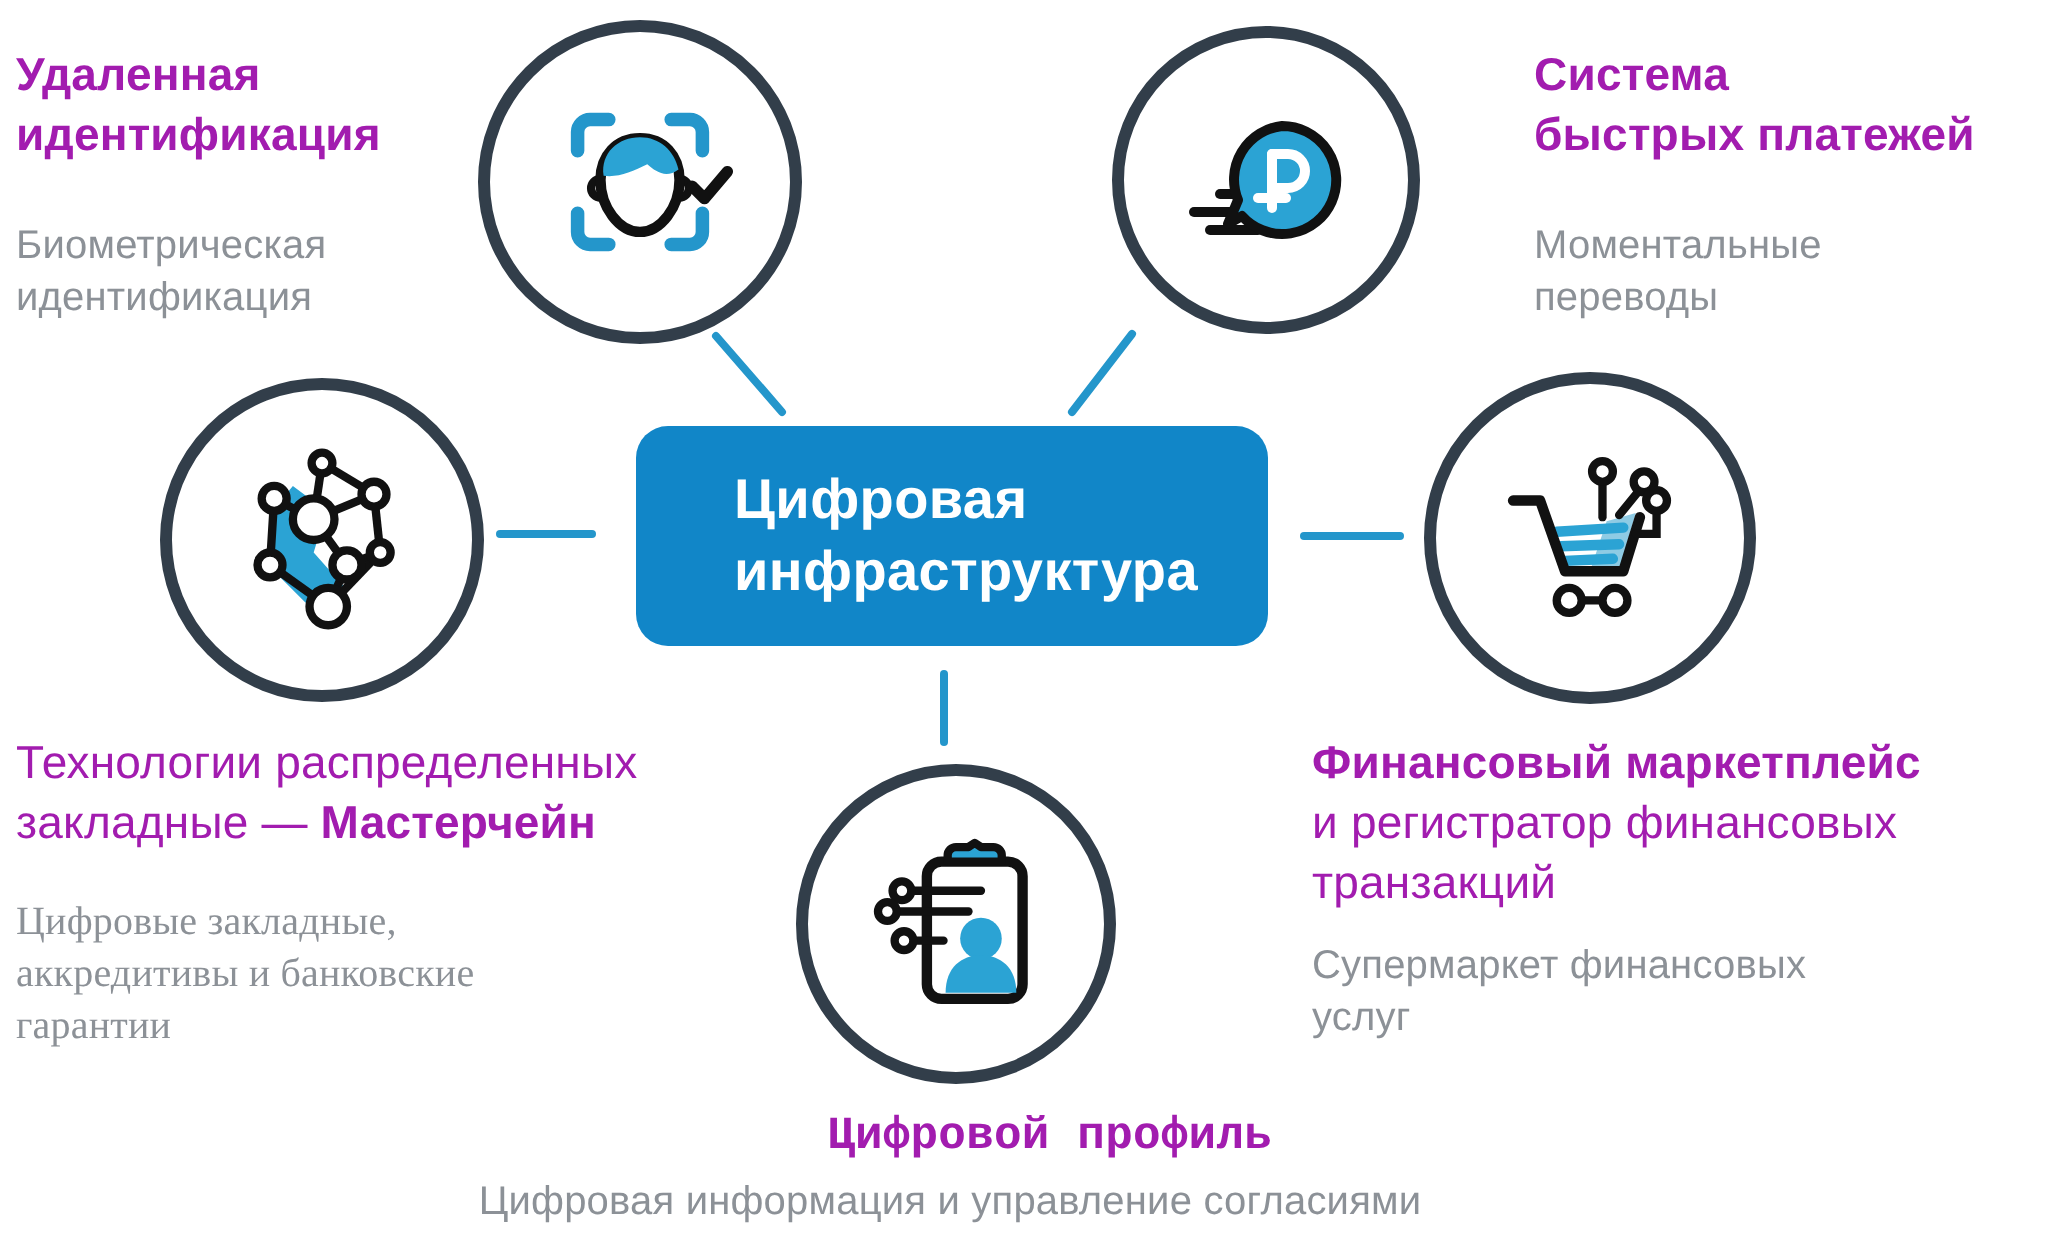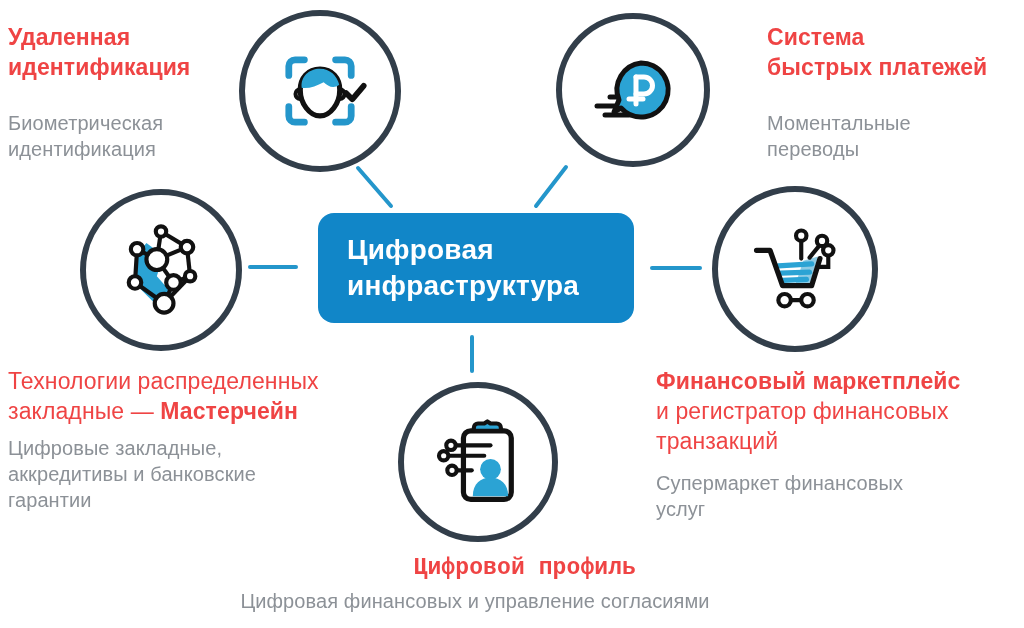--- a/index.html
+++ b/index.html
@@ -19,36 +19,36 @@
   .ring-face    { left:239px; top:10px;  width:162px; height:162px; }
   .ring-coin    { left:556px; top:13px;  width:154px; height:154px; }
   .ring-network { left:80px;  top:189px; width:162px; height:162px; }
   .ring-cart    { left:712px; top:186px; width:166px; height:166px; }
   .ring-profile { left:398px; top:382px; width:160px; height:160px; }
 
   
   .center-box {
     position:absolute; left:318px; top:213px; width:316px; height:110px;
     background:#1186c8; border-radius:16px; box-sizing:border-box;
-    display:flex; align-items:center; padding-left:29px;
+    display:flex; align-items:center; padding-left:49px;
     color:#ffffff; font-weight:bold; font-size:28px; line-height:36px;
     white-space:pre-line; letter-spacing:0.2px;
   }
 
   
   .tblock { position:absolute; }
-  .node-title { font-weight:bold; white-space:pre-line; font-size:23px; line-height:30px; color:#ef4444; letter-spacing:0.1px; }
+  .node-title { font-weight:bold; white-space:pre-line; font-size:23px; line-height:30px; color:#a21caf; letter-spacing:0.1px; }
   .node-title .t-reg { font-weight:normal; }
   .node-title .t-bold { font-weight:bold;margin-top:24px; }
   .node-sub { white-space:pre-line; font-size:20px; line-height:26px; color:#8c9197; margin-top:28px; letter-spacing:0.1px; }
 
   .tb-tl { left:8px; top:22px; width:240px; }
   .tb-tr { left:767px; top:22px; width:260px; }
   .tb-left { left:8px; top:366px; width:360px; }
-  .tb-left .node-sub { margin-top:9px; }
+  .tb-left .node-sub { margin-top:22px;font-family:Liberation Serif, serif; }
   .tb-right { left:656px; top:366px; width:340px; }
   .tb-right .node-sub { margin-top:14px; }
   .tb-bottom-title { left:316px; top:553px; width:320px; text-align:right;font-family:Liberation Mono, monospace; }
   .tb-bottom-sub { left:150px; top:588px; width:650px; text-align:center; }
   .tb-bottom-sub .node-sub { margin-top:0; }
 </style>
 </head>
 <body>
 
 <div class="canvas">
@@ -203,16 +203,16 @@
 и регистратор финансовых
 транзакций</span></div>
     <div class="node-sub">Супермаркет финансовых
 услуг</div>
   </div>
 
   <div class="tblock tb-bottom-title">
     <div class="node-title">Цифровой профиль</div>
   </div>
   <div class="tblock tb-bottom-sub">
-    <div class="node-sub">Цифровая финансовых и управление согласиями</div>
+    <div class="node-sub">Цифровая информация и управление согласиями</div>
   </div>
 
 </div>
 
 </body></html>

